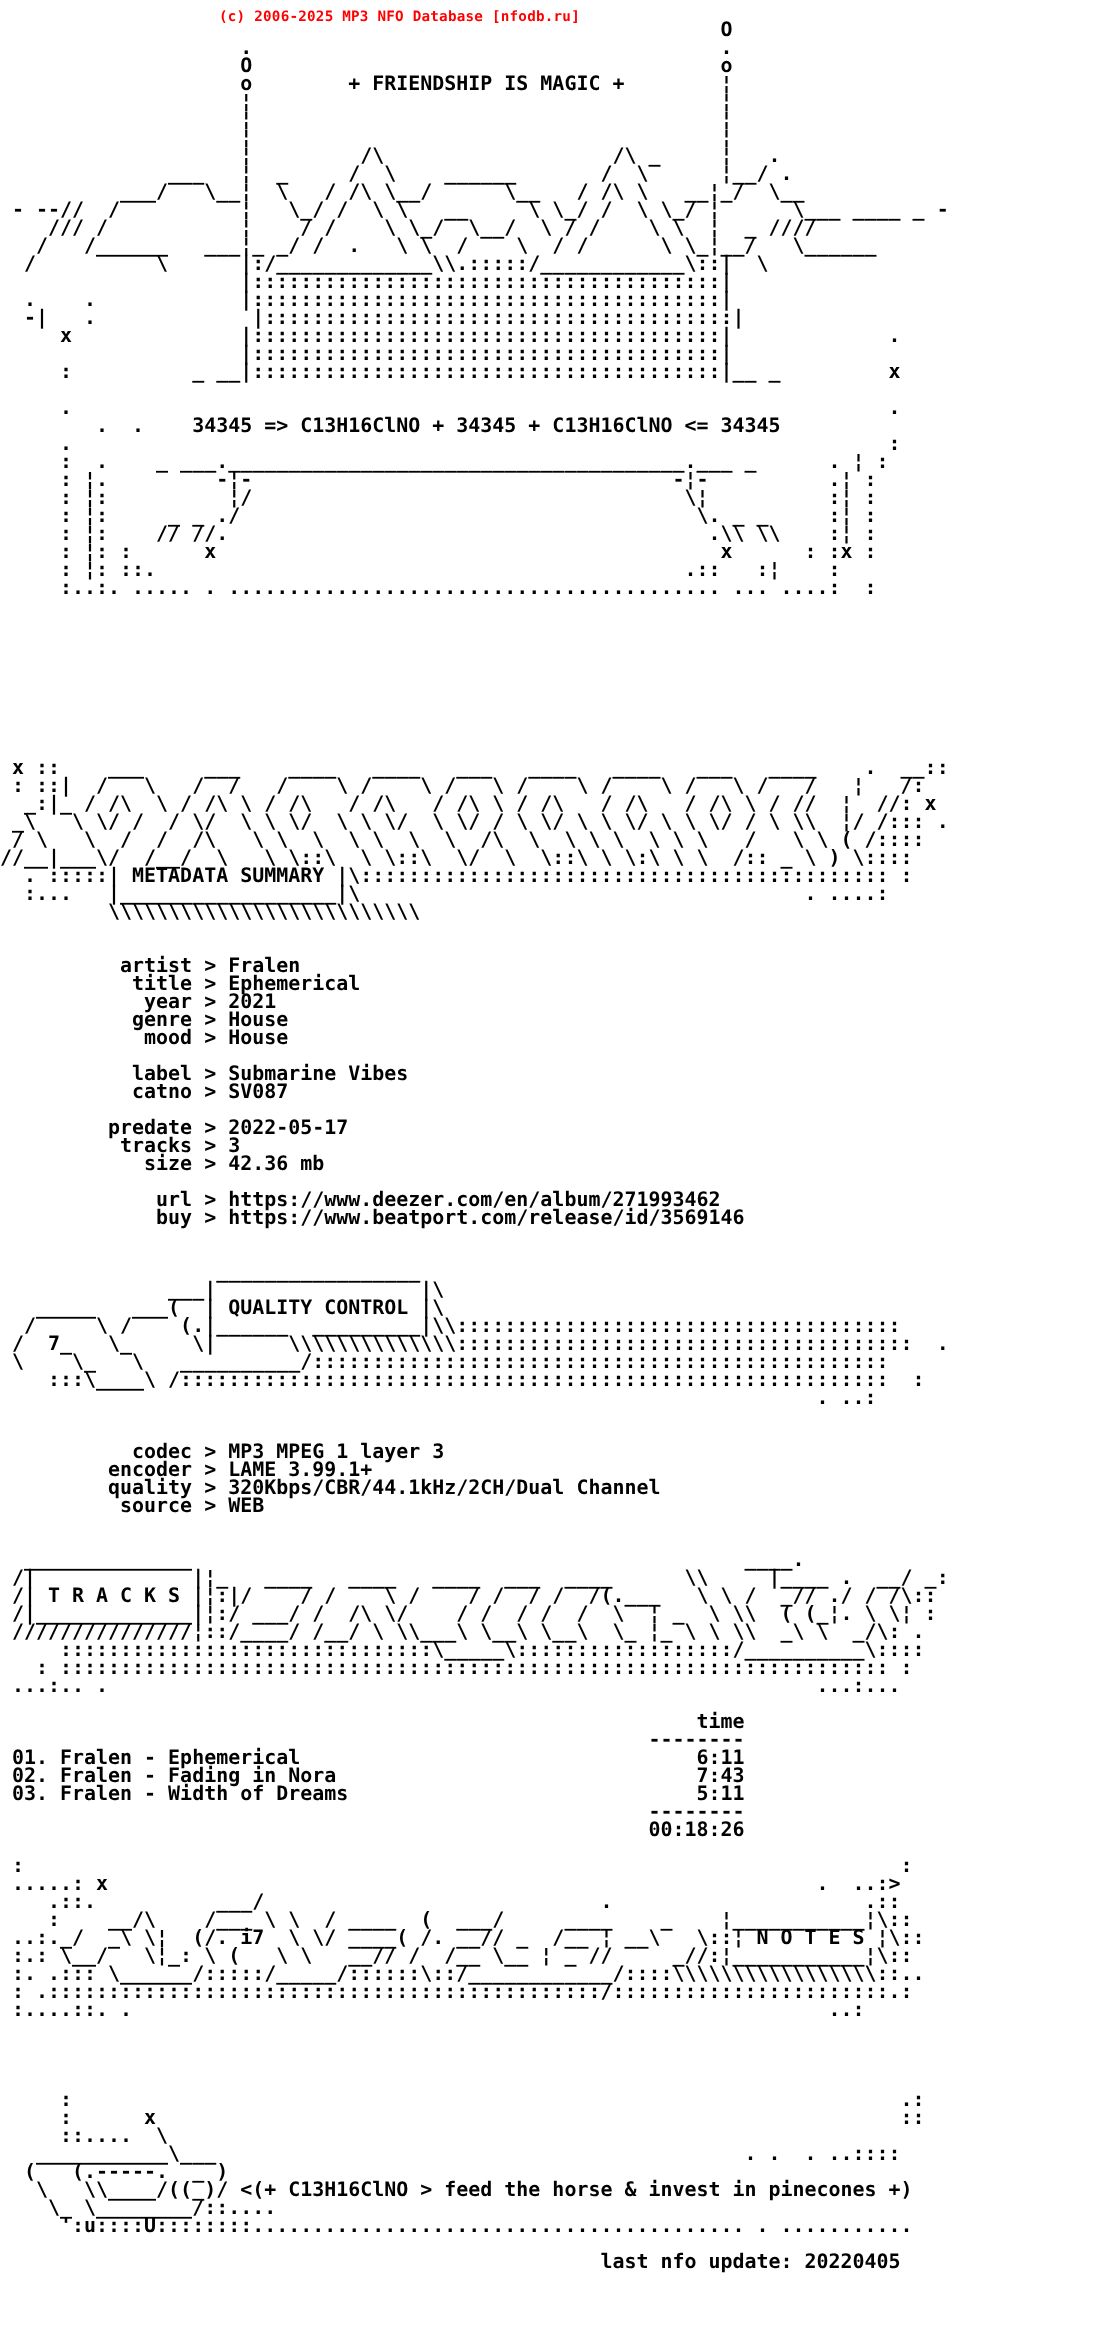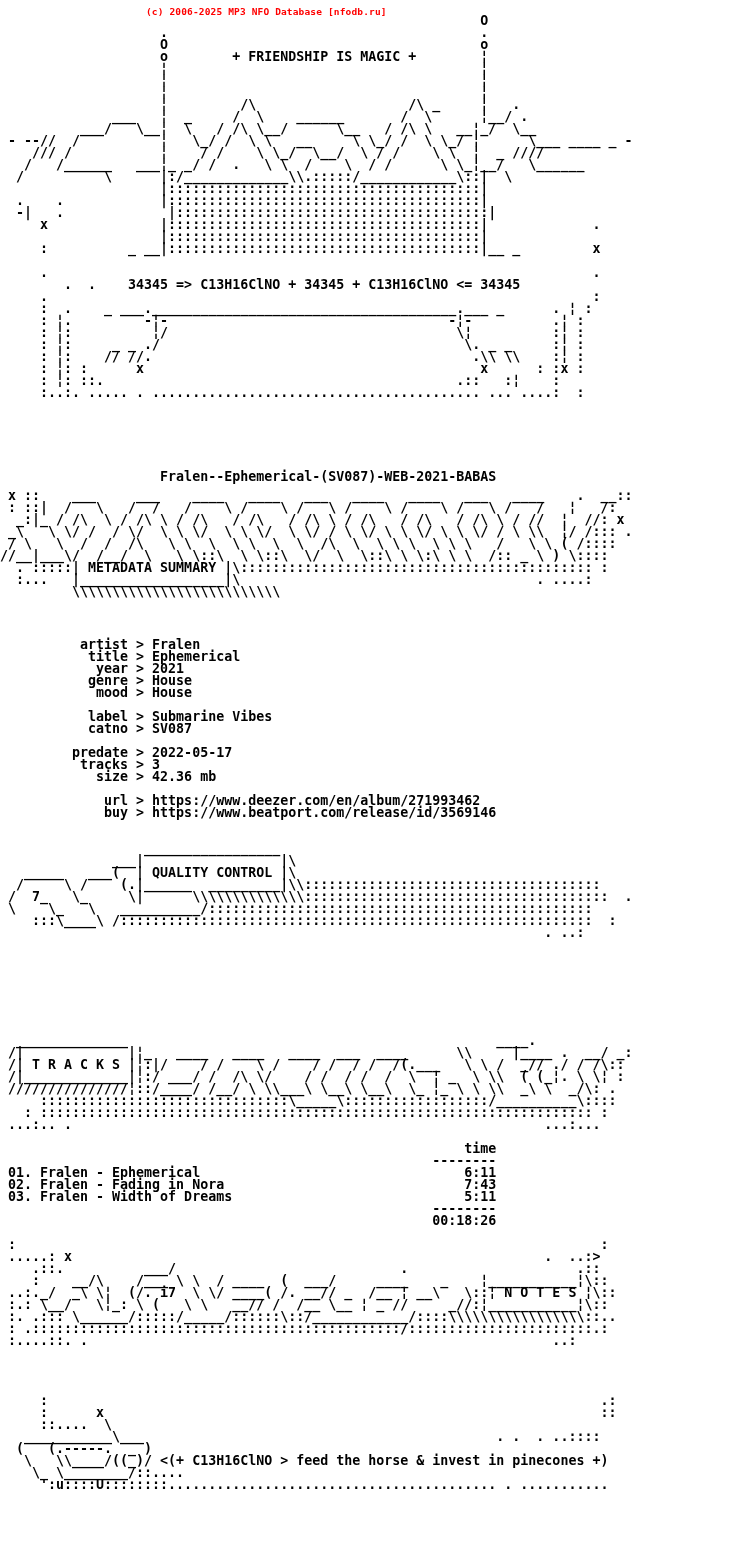--- a/index.html
+++ b/index.html
@@ -44,23 +44,22 @@
   <pre class="sec" style="top:303px">     :  .    _ ___.______________________________________.___ _      . ¦ :
      : ¦.         -¦-                                   -¦-          .¦ :
      : ¦:          ¦/                                    \¦          :¦ :
      : ¦:     _ _ ./                                      \. _ _     :¦ :
      : ¦:    // //.                                        .\\ \\    :¦ :
      : ¦: :      x                                          x      : :x :
      : ¦: ::.                                            .::   :¦    :
      :..:. ..... . ......................................... ... ....:  :</pre>
 
 
-  <pre class="sec" style="top:471px">                    Fralen--Ephemerical-(SV087)-WEB-2021-BABAS</pre>
 
-  <pre class="sec" style="top:490px"> x ::    ___     ___    ____   ____   ___   ____   ____   ___   ____    .  __::
+  <pre class="sec" style="top:507px"> x ::    ___     ___    ____   ____   ___   ____   ____   ___   ____    .  __::
  : ::|  /   \   /  /   /    \ /    \ /   \ /    \ /    \ /   \ /   /   ¦   /:
   _:|_ / /\  \ / /\ \ / /\   / /\   / /\ \ / /\   / /\   / /\ \ / //  ¦  //: x
  _\   \ \/ /  / \/  \ \ \/  \ \ \/  \ \/ / \ \/ \ \ \/ \ \ \/ / \ \\  ¦/ /::: .
  / \   \  /  /  /\   \ \  \  \ \  \  \  /\  \  \ \ \  \ \ \   /   \ \ ( /::::
 //__|___\/  /__/  \   \ \::\  \ \::\  \/  \  \::\ \ \:\ \ \  /:: _ \ ) \::::
   . :::::| METADATA SUMMARY |\:::::::::::::::::::::::::::::::::::::::::::: :
   :...   |__________________|\                                     . ....:
          \\\\\\\\\\\\\\\\\\\\\\\\\\</pre>
 
   <pre class="sec" style="top:639px">          artist &gt; Fralen
@@ -81,20 +80,24 @@
 
   <pre class="sec" style="top:843px">                  _________________
               ___|                 |\
    _____   ___(  | QUALITY CONTROL |\
   /     \ /    (.|______  _________|\\:::::::::::::::::::::::::::::::::::::
  /  7_   \_     \|      \\\\\\\\\\\\\\::::::::::::::::::::::::::::::::::::::  .
  \    \_   \   __________/::::::::::::::::::::::::::::::::::::::::::::::::
     :::\____\ /:::::::::::::::::::::::::::::::::::::::::::::::::::::::::::  :
                                                                     . ..:</pre>
 
+  <pre class="sec" style="top:963px">           codec &gt; MP3 MPEG 1 layer 3
+         encoder &gt; LAME 3.99.1+
+         quality &gt; 320Kbps/CBR/44.1kHz/2CH/Dual Channel
+          source &gt; WEB</pre>
 
   <pre class="sec" style="top:1035px">  ______________                                              ____.
  /|             |¦_   ____   ____   ____  ___  ____      \\     |____ .  __/ _:
  /| T R A C K S |¦:|/    / /    \ /    / /  / /  /(.___   \ \ /  _// ./ / /\::
  /|_____________|¦:/ ___/ /  /\ \/    / /  / /  /  \  ¦ _  \ \\  ( (_¦. \ \¦ :
  ///////////////¦::/____/ /__/ \ \\___\ \__\ \__\  \_ ¦_ \ \ \\  _\ \  _/\: .
      :::::::::::::::::::::::::::::::\_____\::::::::::::::::::/__________\::::
    : ::::::::::::::::::::::::::::::::::::::::::::::::::::::::::::::::::::: :
  ...:.. .                                                           ...:...</pre>
 
@@ -119,13 +122,14 @@
 
   <pre class="sec" style="top:1395px">     :                                                                     .:
      :      x                                                              ::
      ::....  \
    ___________\___                                            . .  . ..::::
   (   (.-----.  _ )
    \   \\____/((_)/ &lt;(+ C13H16ClNO &gt; feed the horse &amp; invest in pinecones +)
     \_ \________/::....
      ':u::::U::::::::......................................... . ...........</pre>
 
+  <pre class="sec" style="top:1503px">                                                  last nfo update: 20220405</pre>
 </div>
 
 </body></html>

